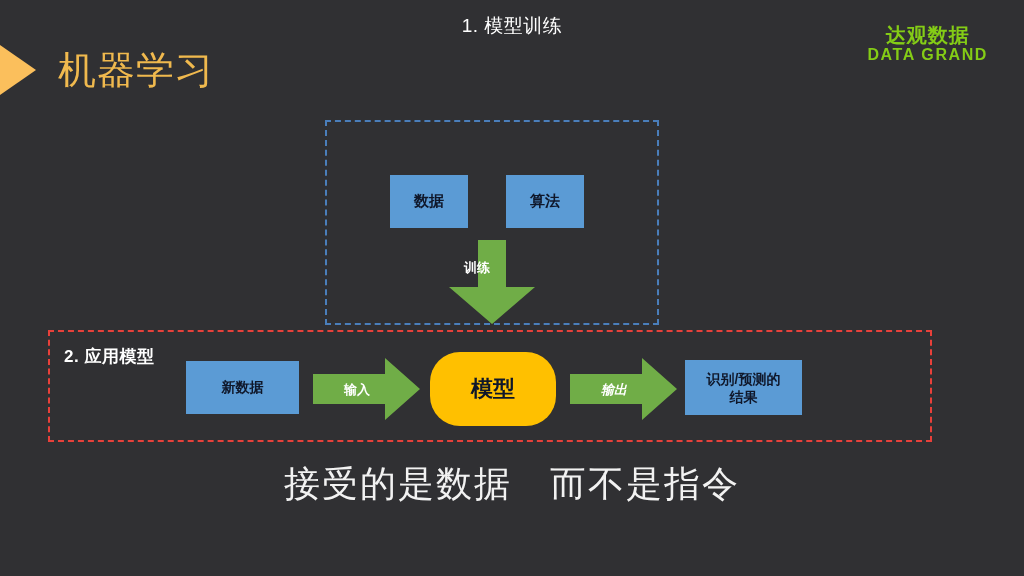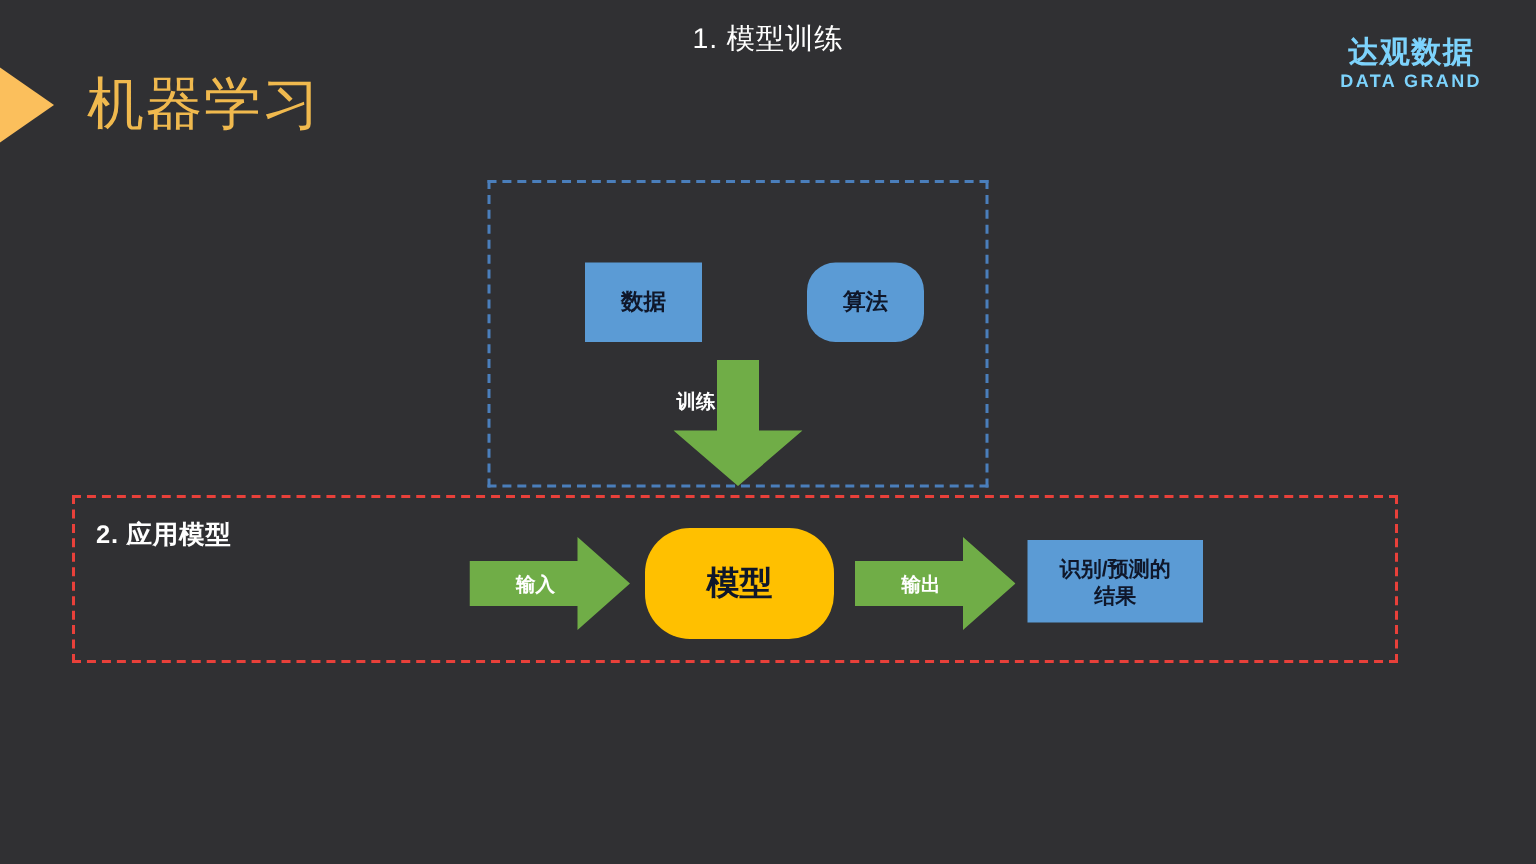--- a/index.html
+++ b/index.html
@@ -44,31 +44,31 @@
     color: #f0b94e;
     letter-spacing: 1px;
     white-space: nowrap;
   }
 
   .brand {
     position: absolute;
     right: 36px;
     top: 24px;
     text-align: center;
-    color: #7dd3fc;
+    color: #84cc16;
     user-select: none;
   }
   .brand-cn {
     font-size: 20px;
     line-height: 23px;
     font-weight: bold;
     letter-spacing: 1px;
   }
   .brand-en {
-    font-size: 12px;
+    font-size: 16px;
     line-height: 15px;
     letter-spacing: 1.6px;
     font-weight: bold;
   }
 
   
   .panel-train {
     position: absolute;
     left: 325px;
     top: 120px;
@@ -106,49 +106,48 @@
   }
 
   .box-data {
     left: 390px;
     top: 175px;
     width: 78px;
     height: 53px;
     font-size: 15px;
   }
   .box-algo {
-    left: 538px;
+    left: 506px;
     top: 175px;
     width: 78px;
     height: 53px;
     font-size: 15px;
-    border-radius: 19px;
   }
 
   
   .arrow-down {
     position: absolute;
     left: 449px;
     top: 240px;
     width: 86px;
     height: 84px;
   }
   .arrow-down svg, .arrow-right svg { display: block; }
   .arrow-label {
     position: absolute;
     color: #ffffff;
     font-weight: bold;
     font-size: 13px;
     white-space: nowrap;
   }
   .label-train {
-    left: 451px;
+    left: 434px;
     top: 259px;
     width: 86px;
-    text-align: left;
+    text-align: center;
   }
 
   
   .panel-apply {
     position: absolute;
     left: 48px;
     top: 330px;
     width: 884px;
     height: 112px;
     border: 2px dashed #e8403a;
@@ -191,21 +190,21 @@
   }
 
   .arrow-right {
     position: absolute;
     height: 62px;
   }
   .arrow-input  { left: 313px; top: 358px; width: 107px; }
   .arrow-output { left: 570px; top: 358px; width: 107px; }
 
   .label-input  { left: 313px; top: 381px; width: 88px; text-align: center; }
-  .label-output { left: 570px; top: 381px; width: 88px; text-align: center; }
+  .label-output { left: 570px; top: 381px; width: 88px; text-align: center; font-style: italic; }
 
   
   .caption {
     position: absolute;
     left: 0;
     right: 0;
     top: 461px;
     text-align: center;
     color: #f2f2f2;
     font-size: 36px;
@@ -237,33 +236,35 @@
   <div class="arrow-down">
     <svg width="86" height="84" viewBox="0 0 86 84" xmlns="http://www.w3.org/2000/svg">
       <polygon points="29,0 57,0 57,47 86,47 43,84 0,47 29,47" fill="#70ad47"></polygon>
     </svg>
   </div>
   <div class="arrow-label label-train">训练</div>
 
   <div class="panel-apply"></div>
   <div class="panel-apply-title">2. 应用模型</div>
 
+  <div class="box box-blue box-newdata">新数据</div>
 
   <div class="arrow-right arrow-input">
     <svg width="107" height="62" viewBox="0 0 107 62" xmlns="http://www.w3.org/2000/svg">
       <polygon points="0,16 72,16 72,0 107,31 72,62 72,46 0,46" fill="#70ad47"></polygon>
     </svg>
   </div>
   <div class="arrow-label label-input">输入</div>
 
   <div class="box box-orange box-model">模型</div>
 
   <div class="arrow-right arrow-output">
     <svg width="107" height="62" viewBox="0 0 107 62" xmlns="http://www.w3.org/2000/svg">
       <polygon points="0,16 72,16 72,0 107,31 72,62 72,46 0,46" fill="#70ad47"></polygon>
     </svg>
   </div>
   <div class="arrow-label label-output">输出</div>
 
   <div class="box box-blue box-result">识别/预测的结果</div>
 
+  <div class="caption">接受的是数据　而不是指令</div>
 
 </div>
 
 </body></html>

